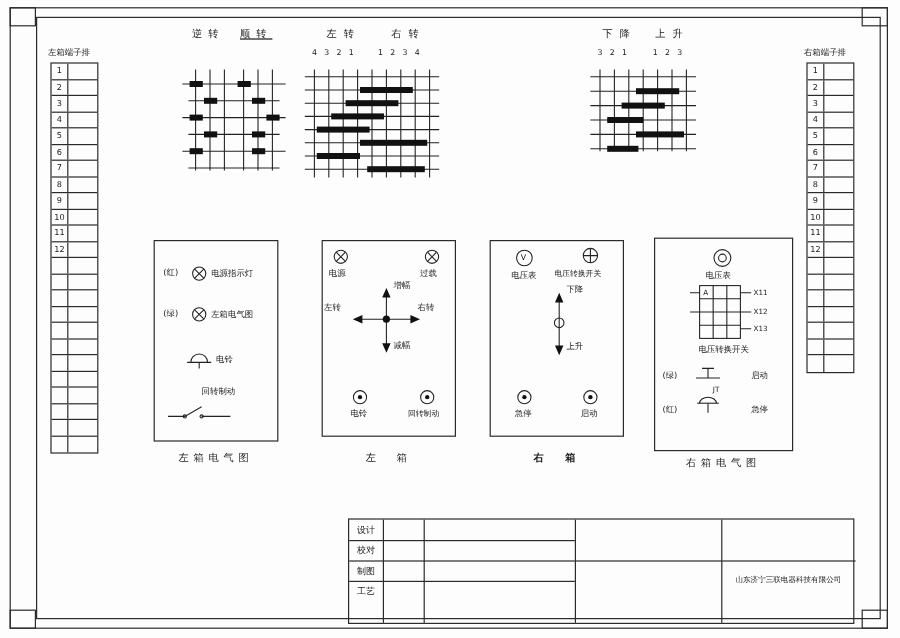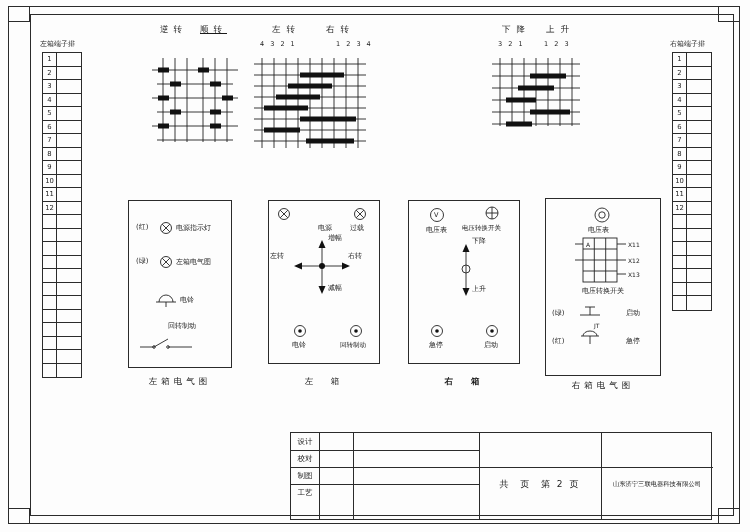--- a/index.html
+++ b/index.html
@@ -346,37 +346,37 @@
       <div class="tnum"></div>
       <div class="tblank"></div>
     </div>
     </div>
 
   <div class="lbl8" style="left:160px;top:24px;letter-spacing:5px;">逆转</div>
   <div class="lbl8" style="left:200px;top:24px;letter-spacing:5px;text-decoration:underline;">顺转</div>
   <div class="lbl8" style="left:272px;top:24px;letter-spacing:6px;">左转</div>
   <div class="lbl8" style="left:326px;top:24px;letter-spacing:6px;">右转</div>
   <div class="num" style="left:260px;top:40px;">4 3 2 1</div>
-  <div class="num" style="left:336px;top:40px;">1 2 3 4</div>
+  <div class="num" style="left:315px;top:40px;">1 2 3 4</div>
   <div class="lbl8" style="left:502px;top:24px;letter-spacing:6px;">下降</div>
   <div class="lbl8" style="left:546px;top:24px;letter-spacing:6px;">上升</div>
   <div class="num" style="left:498px;top:40px;">3 2 1</div>
   <div class="num" style="left:544px;top:40px;">1 2 3</div>
 
   <div class="lbox" style="left:128px;top:200px;width:104px;height:168px;"></div>
   <div class="lbl" style="left:136px;top:223px;">(红)</div>
   <div class="lbl" style="left:176px;top:224px;">电源指示灯</div>
   <div class="lbl" style="left:136px;top:257px;">(绿)</div>
   <div class="lbl" style="left:176px;top:258px;">左箱电气图</div>
   <div class="lbl" style="left:180px;top:296px;">电铃</div>
   <div class="lbl" style="left:168px;top:322px;">回转制动</div>
   <div class="cap" style="left:138px;top:376px;width:84px;">左箱电气图</div>
 
   <div class="lbox" style="left:268px;top:200px;width:112px;height:164px;"></div>
-  <div class="lbl" style="left:274px;top:224px;margin-left:44px;">电源</div>
+  <div class="lbl" style="left:274px;top:224px;">电源</div>
   <div class="lbl" style="left:350px;top:224px;">过载</div>
   <div class="lbl" style="left:328px;top:234px;">增幅</div>
   <div class="lbl" style="left:328px;top:284px;">减幅</div>
   <div class="lbl" style="left:270px;top:252px;">左转</div>
   <div class="lbl" style="left:348px;top:252px;">右转</div>
   <div class="lbl" style="left:292px;top:341px;">电铃</div>
   <div class="lbl" style="left:340px;top:341px;font-size:6.5px;">回转制动</div>
   <div class="cap" style="left:268px;top:376px;width:112px;">左  箱</div>
 
   <div class="lbox" style="left:408px;top:200px;width:112px;height:164px;"></div>
@@ -409,17 +409,16 @@
     <div class="vline" style="left:188px;"></div>
     <div class="vline" style="left:310px;"></div>
     <div class="hline" style="left:0;top:17px;width:188px;"></div>
     <div class="hline" style="left:0;top:34px;width:188px;"></div>
     <div class="hline" style="left:0;top:51px;width:188px;"></div>
     <div class="hline" style="left:188px;top:34px;width:234px;"></div>
     <div class="tb-label" style="top:0;">设计</div>
     <div class="tb-label" style="top:17px;">校对</div>
     <div class="tb-label" style="top:34px;">制图</div>
     <div class="tb-label" style="top:51px;">工艺</div>
-    <div class="tb-pages">共  页  第 2 页</div>
     <div class="tb-company">山东济宁三联电器科技有限公司</div>
   </div>
 
 </div>
 
 </body></html>

